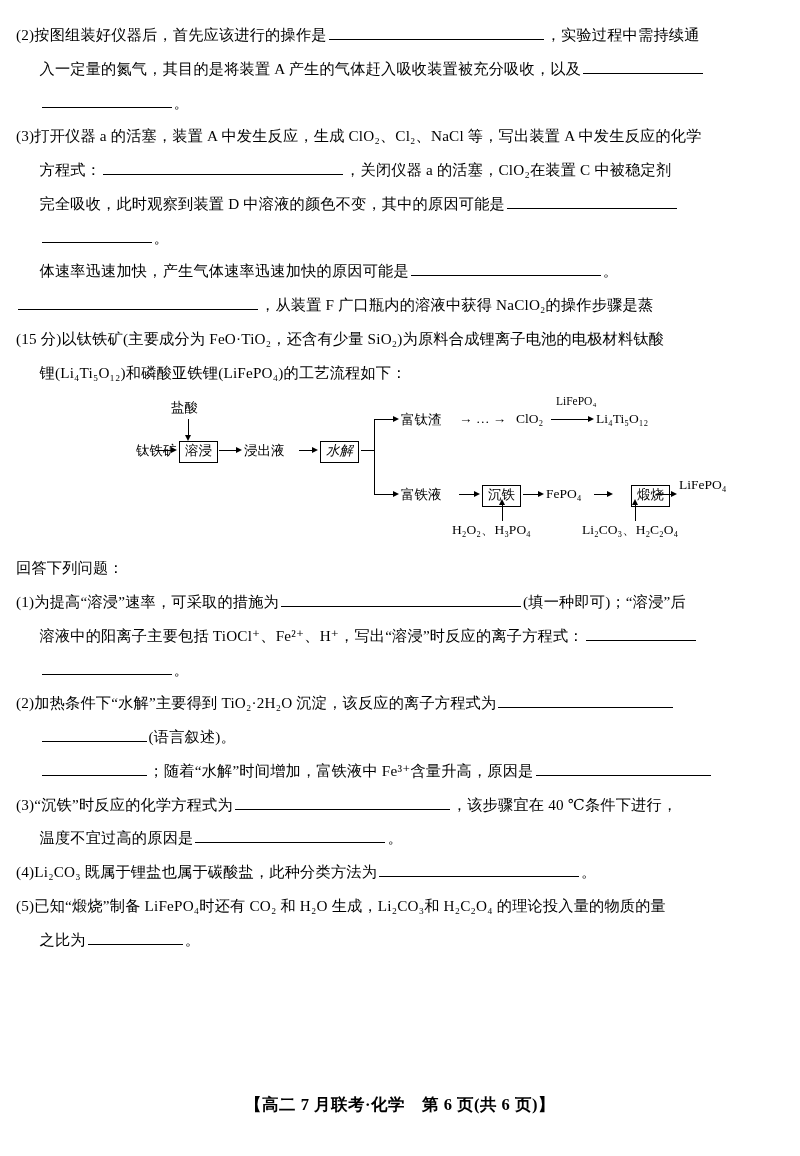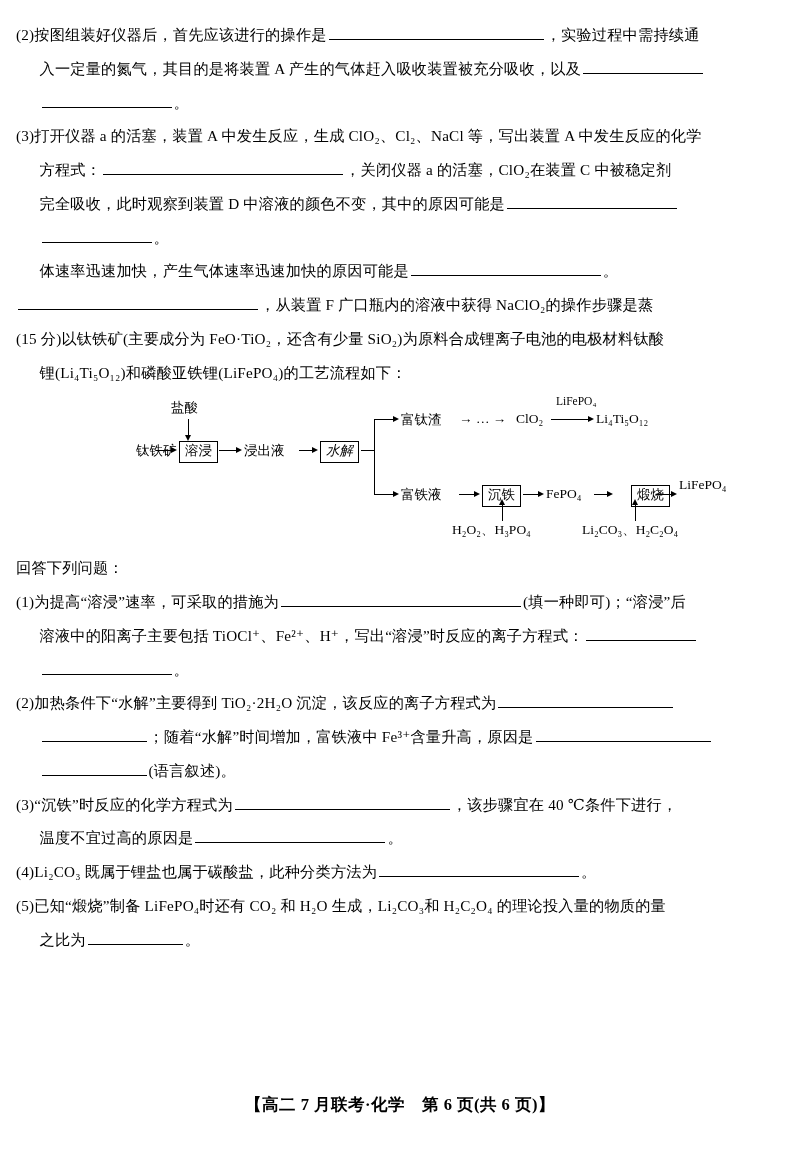--- a/index.html
+++ b/index.html
@@ -240,24 +240,24 @@
       <span class="indent"></span><span>溶液中的阳离子主要包括 TiOCl⁺、Fe²⁺、H⁺，写出“溶浸”时反应的离子方程式：</span><span class="blank b-110"></span>
     </p>
     <p class="q">
       <span class="indent"></span><span class="blank b-130"></span><span>。</span>
     </p>
 
     <p class="q">
       <span>(2)加热条件下“水解”主要得到 TiO₂·2H₂O 沉淀，该反应的离子方程式为</span><span class="blank b-175"></span>
     </p>
     <p class="q">
+      <span class="indent"></span><span class="blank b-105"></span><span>(语言叙述)。</span>
+    </p>
+    <p class="q">
       <span class="indent"></span><span class="blank b-105"></span><span>；随着“水解”时间增加，富铁液中 Fe³⁺含量升高，原因是</span><span class="blank b-175"></span>
-    </p>
-    <p class="q">
-      <span class="indent"></span><span class="blank b-105"></span><span>(语言叙述)。</span>
     </p>
 
     <p class="q">
       <span>(3)“沉铁”时反应的化学方程式为</span><span class="blank b-215"></span><span>，该步骤宜在 40 ℃条件下进行，</span>
     </p>
     <p class="q">
       <span class="indent"></span><span>温度不宜过高的原因是</span><span class="blank b-190"></span><span>。</span>
     </p>
 
     <p class="q">

